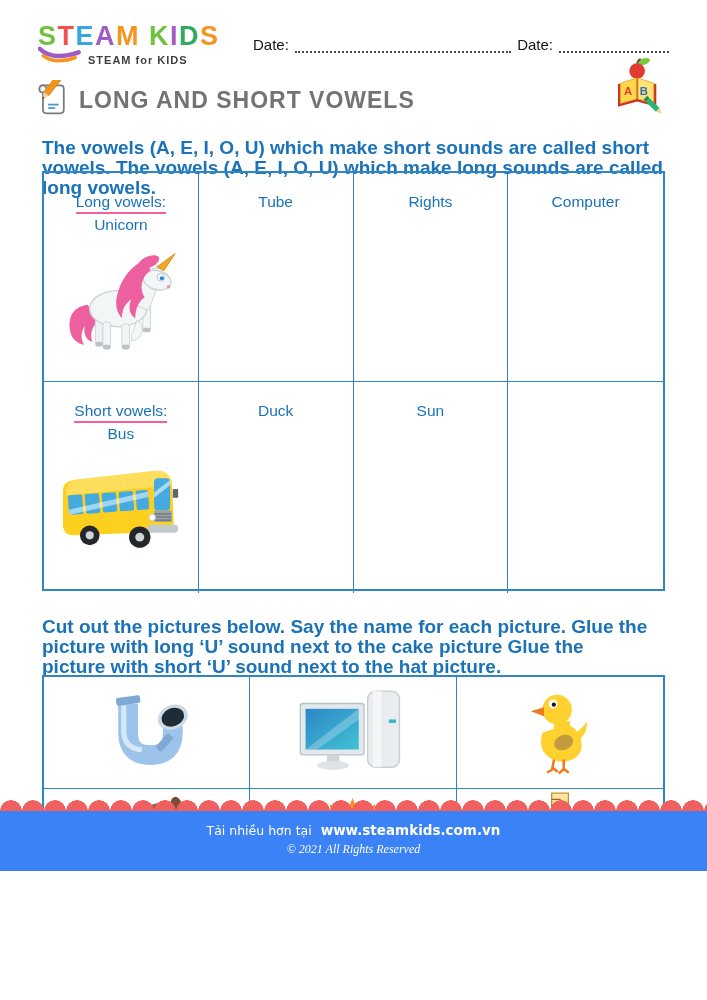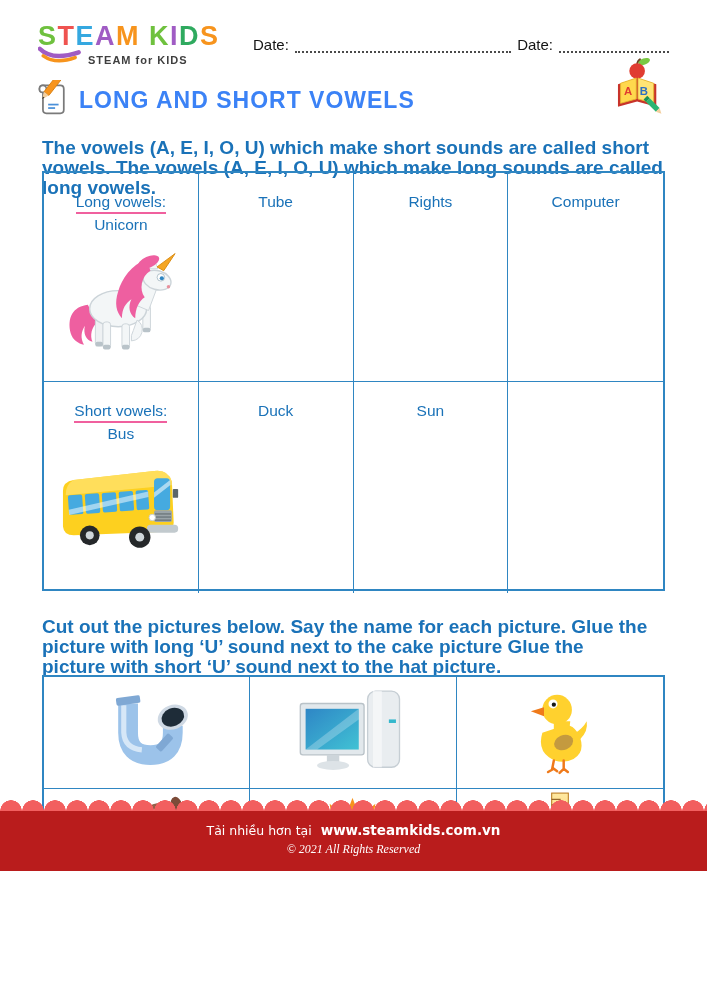--- a/index.html
+++ b/index.html
@@ -14,21 +14,21 @@
   .tagline{font-size:11px;font-weight:bold;color:#3f3f3f;letter-spacing:1px;margin-left:4px;margin-bottom:2px;}
 
   .name-date{position:absolute;left:253px;top:36px;width:416px;display:flex;align-items:flex-end;
              font-size:15px;color:#141414;}
   .dotline{border-bottom:2px dotted #4a4a4a;height:14px;}
   .nline{flex:1;margin:0 6px;}
   .dline{width:110px;margin-left:6px;}
 
   
   .title-row{position:absolute;left:36px;top:80px;display:flex;align-items:center;gap:10px;}
-  .page-title{font-size:23px;font-weight:bold;color:#3b82f6;letter-spacing:1px;margin:0;}
+  .page-title{font-size:23px;font-weight:bold;color:#737373;letter-spacing:1px;margin:0;}
   .book-icon{position:absolute;right:42px;top:56px;}
 
   
   .para{position:absolute;color:#1a72b8;font-weight:bold;font-size:19px;line-height:20px;}
   .intro{left:42px;top:119px;width:628px;}
   .instructions{left:42px;top:598px;width:608px;}
 
   
   .vtable{position:absolute;left:42px;top:171px;width:623px;height:420px;
           display:grid;grid-template-columns:repeat(4,1fr);grid-template-rows:209px 211px;
@@ -43,21 +43,21 @@
 
   
   .cutout{position:absolute;left:42px;top:675px;width:623px;height:224px;
           display:grid;grid-template-columns:repeat(3,1fr);grid-template-rows:112px 112px;
           border:2px solid #2f86c2;box-sizing:border-box;}
   .ccell{display:flex;align-items:center;justify-content:center;box-sizing:border-box;overflow:hidden;}
   .ccell:not(:nth-child(3n)){border-right:1.5px solid #2f86c2;}
   .ccell:nth-child(-n+3){border-bottom:1.5px solid #2f86c2;}
 
   
-  .footer{position:absolute;left:0;bottom:0;width:707px;height:60px;background:#b91c1c;
+  .footer{position:absolute;left:0;bottom:0;width:707px;height:60px;background:#3b82f6;
           color:#fff;text-align:center;font-family:"DejaVu Sans", sans-serif;}
   .scallops{position:absolute;left:0;bottom:60px;width:707px;height:11px;
             background-image:radial-gradient(circle at 50% 100%, #f25f5f 10.5px, rgba(255,255,255,0) 11px);
             background-size:22px 11px;background-repeat:repeat-x;}
   .footer-line1{padding-top:11px;font-size:12.5px;}
   .footer-line1 .site{font-weight:bold;margin-left:5px;font-size:13.5px;}
   .footer-line2{margin-top:4px;font-size:12px;font-style:italic;font-family:"Liberation Serif", serif;}
 </style>
 </head>
 <body>

